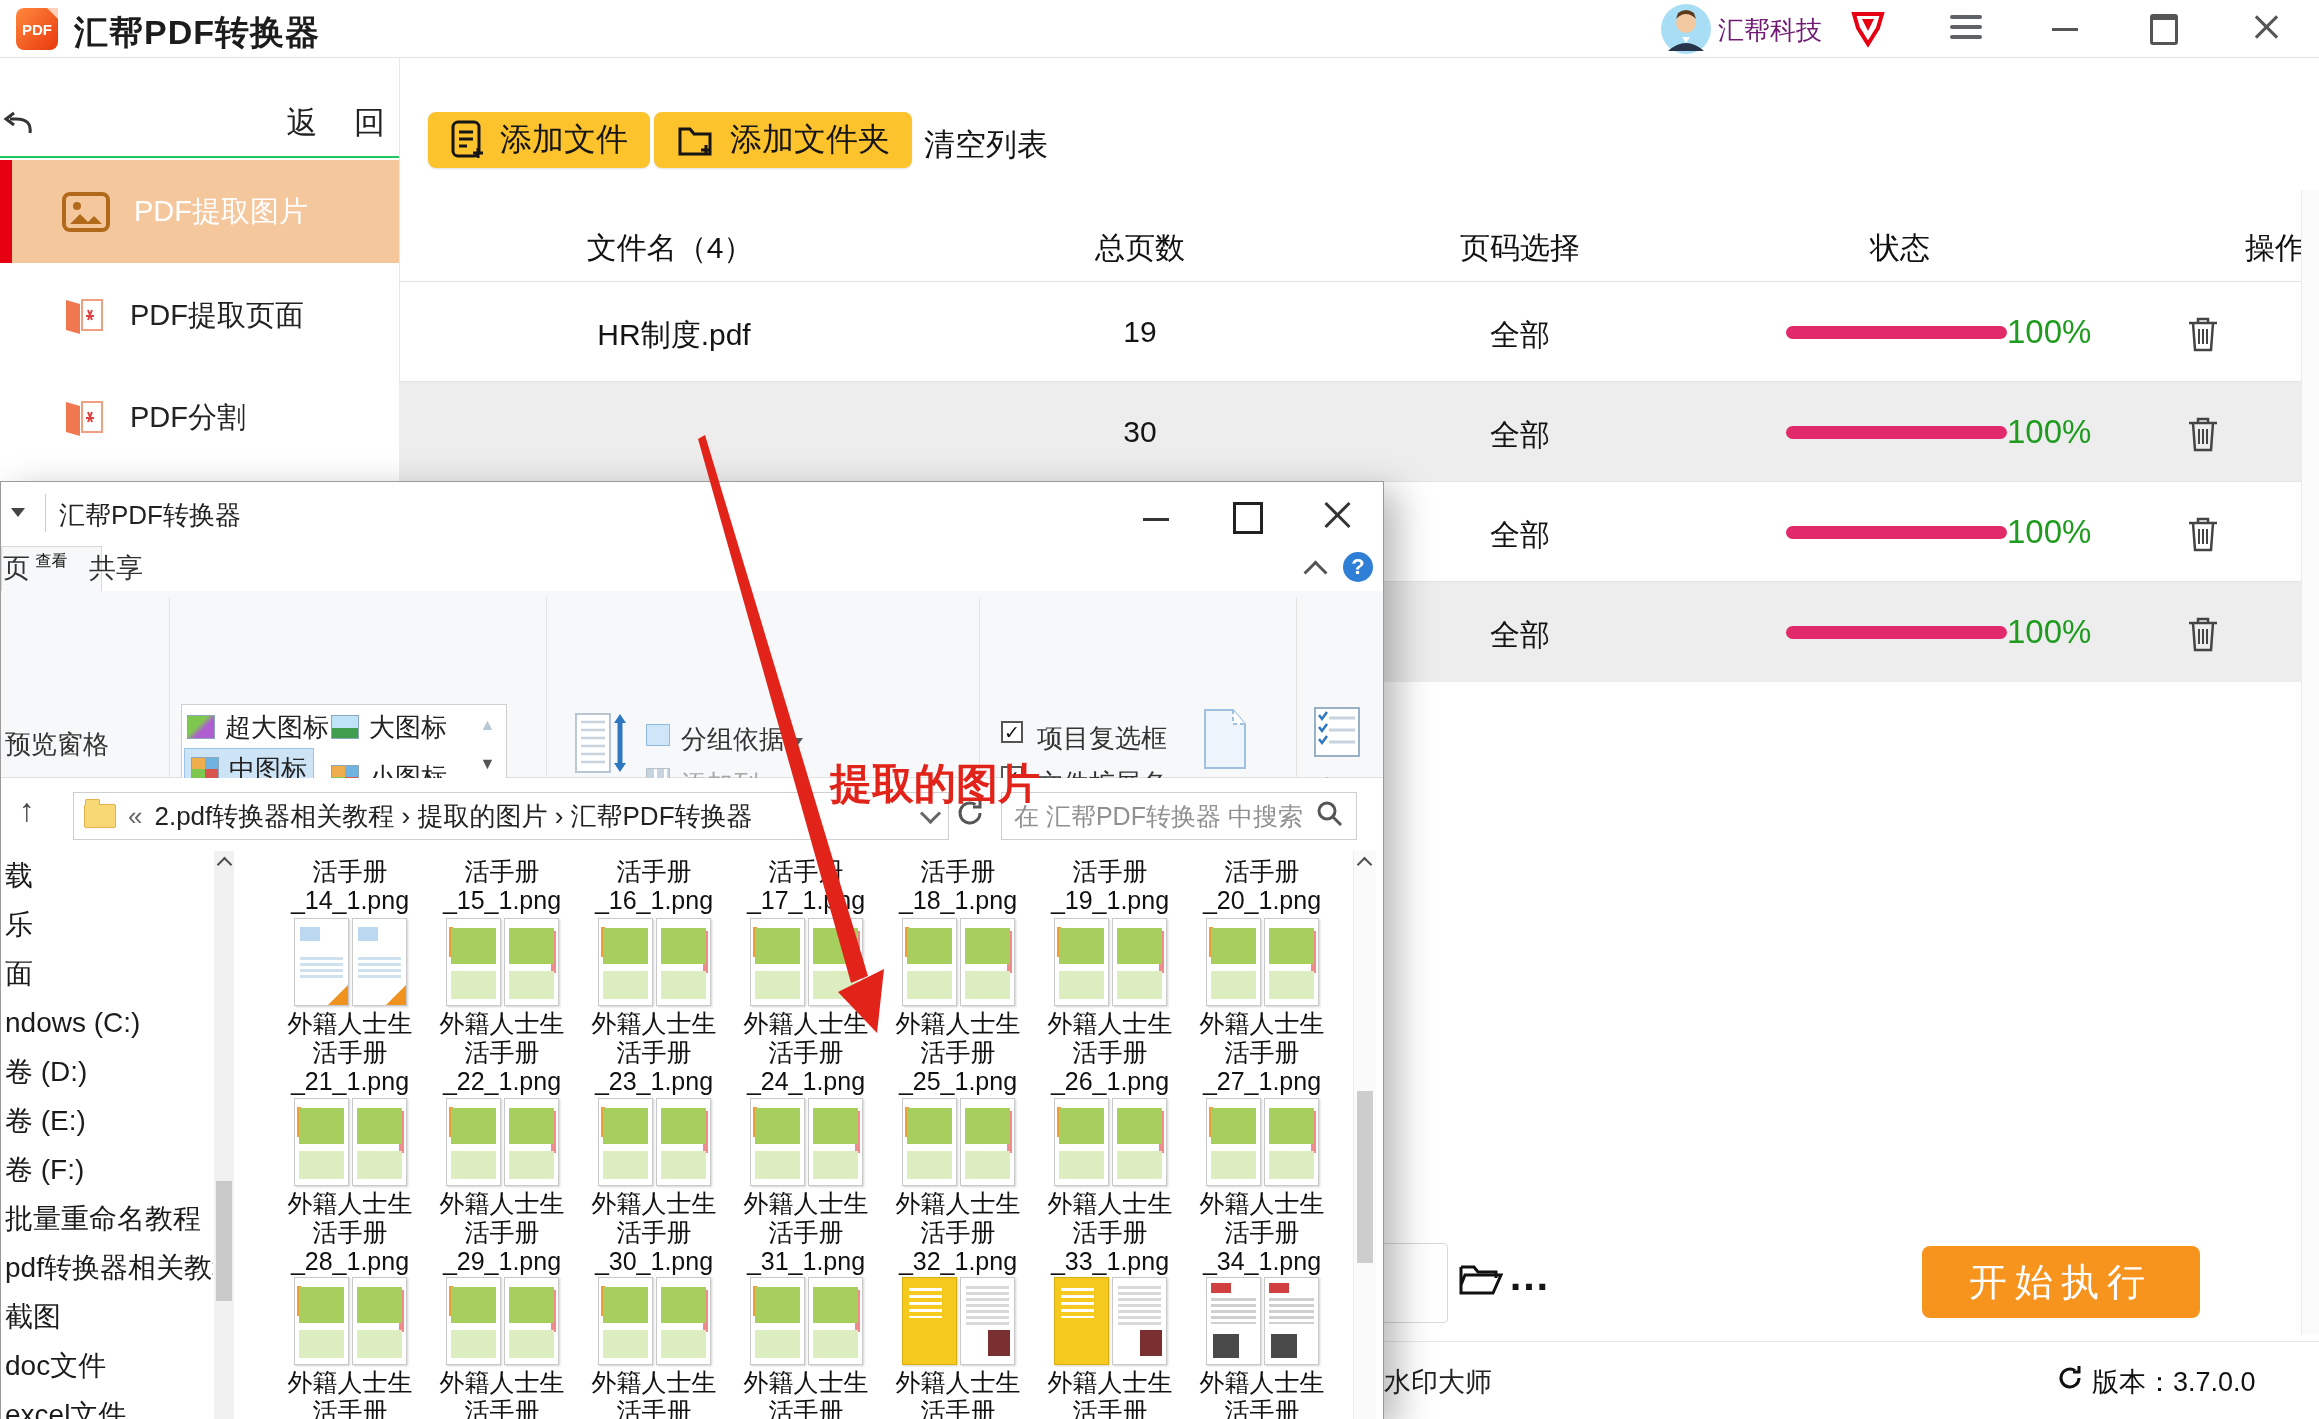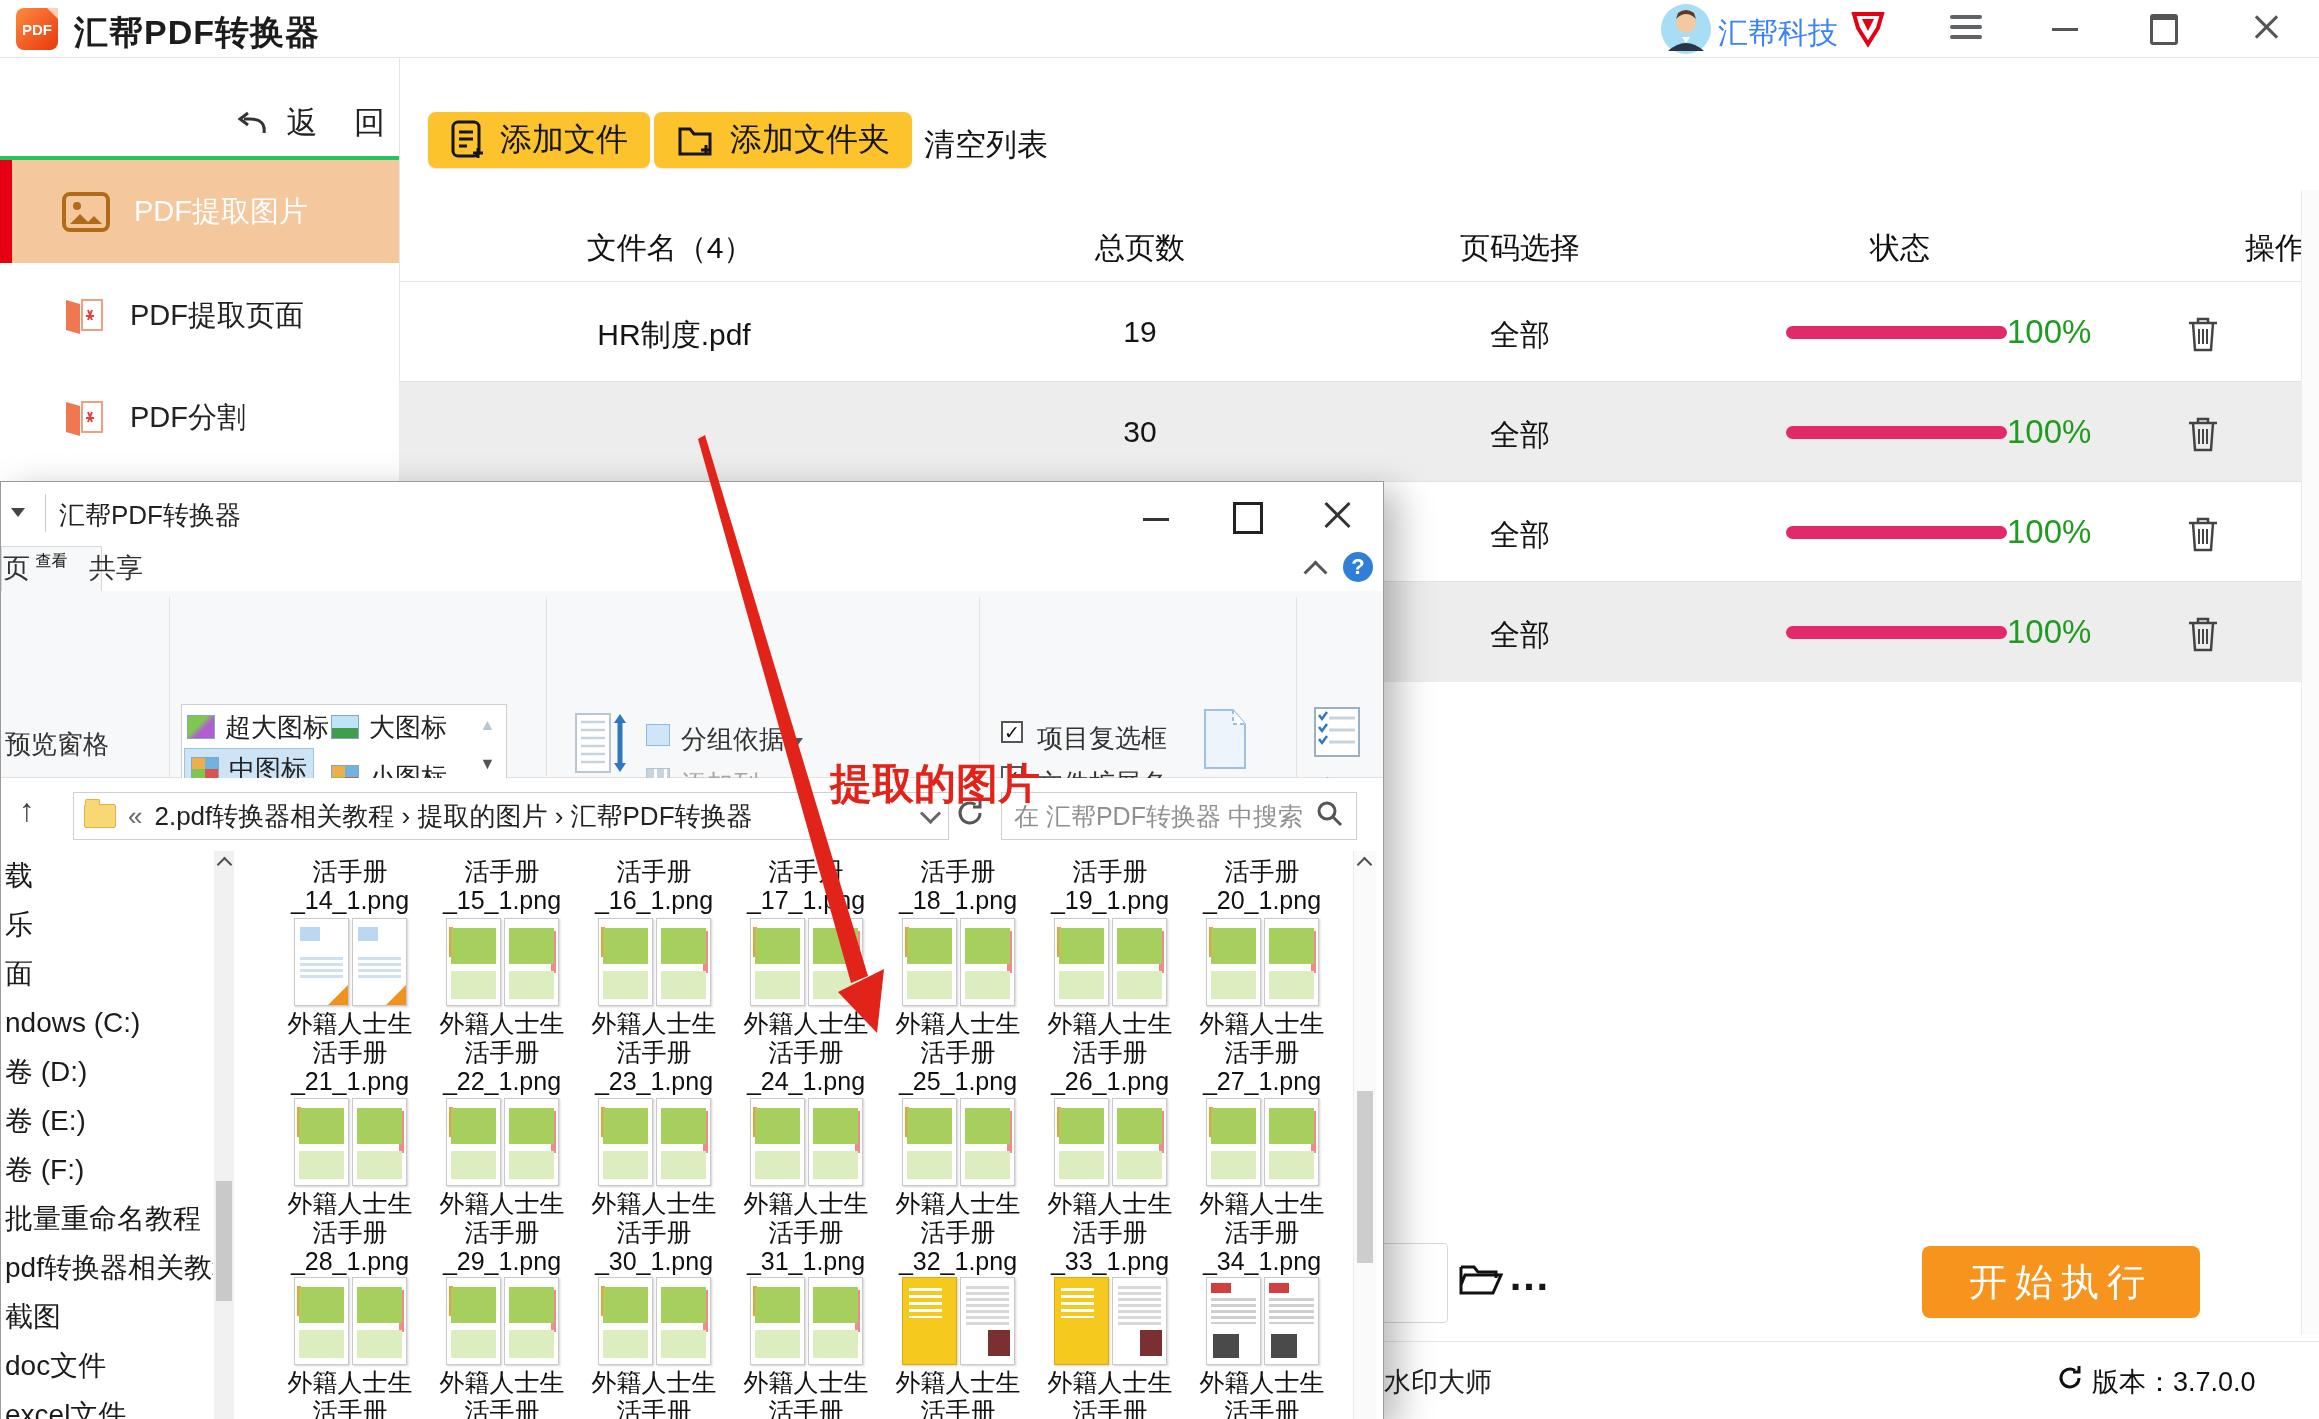--- a/index.html
+++ b/index.html
@@ -6,33 +6,33 @@
   #stage{position:relative;width:2319px;height:1419px;background:#fff;overflow:hidden;
          font-family:"Liberation Sans","DejaVu Sans",sans-serif;color:#1a1a1a;}
   
   #titlebar{position:absolute;left:0;top:0;width:2319px;height:57px;background:#fff;border-bottom:1px solid #e4e4e4;}
   #logo{position:absolute;left:16px;top:8px;width:42px;height:42px;border-radius:8px;
         background:linear-gradient(135deg,#ff8a3d,#e8380d);display:flex;align-items:center;justify-content:center;
         color:#fff;font-size:15px;font-weight:bold;}
   #logo::after{content:"";position:absolute;right:0;top:0;border-left:11px solid transparent;border-top:11px solid #ffd2b8;border-bottom-left-radius:4px;}
   #app-title{position:absolute;left:74px;top:10px;font-size:34px;font-weight:600;color:#1c1c1c;letter-spacing:1px;}
   #avatar{position:absolute;left:1660px;top:3px;}
-  #brand{position:absolute;left:1718px;top:13px;font-size:30px;color:#3b82f6;}
+  #brand{position:absolute;left:1718px;top:13px;font-size:26px;color:#701a75;}
   #badge{position:absolute;left:1848px;top:8px;}
   .bar3{position:absolute;left:1950px;top:15px;width:32px;height:28px;}
   .bar3 i{display:block;height:4px;background:#5f6368;margin:0 0 6px 0;border-radius:2px;}
   #btn-min{position:absolute;left:2052px;top:28px;width:26px;height:3px;background:#555;}
   #btn-max{position:absolute;left:2150px;top:14px;width:22px;height:22px;border:3px solid #555;border-radius:3px;border-top-width:6px;}
   #btn-close{position:absolute;left:2252px;top:12px;width:28px;height:28px;}
   #btn-close i,#win-close i{position:absolute;left:13px;top:0;width:3px;height:30px;background:#555;}
   #btn-close i:first-child{transform:rotate(45deg);} #btn-close i:last-child{transform:rotate(-45deg);}
   
   #sidebar{position:absolute;left:0;top:58px;width:399px;height:1361px;background:#fff;border-right:1px solid #e6e6e6;}
-  #back-row{position:absolute;left:0;top:32px;width:399px;height:66px;border-bottom:6px solid #22c55e;
-            display:flex;align-items:center;justify-content:flex-end;gap:18px;font-size:31px;color:#222;letter-spacing:14px;}
+  #back-row{position:absolute;left:0;top:32px;width:399px;height:66px;border-bottom:2px solid #22c55e;
+            display:flex;align-items:center;justify-content:space-between;gap:18px;font-size:31px;color:#222;letter-spacing:14px;}
   .side-item{position:absolute;left:0;width:399px;height:103px;display:flex;align-items:center;gap:24px;font-size:29px;color:#222;}
   .side-item .ic{margin-left:62px;flex:0 0 auto;}
   #item0{top:102px;background:#f5c79d;color:#fff;}
   #item0 .redbar{position:absolute;left:0;top:0;width:12px;height:103px;background:#e60012;}
   #item1{top:206px;} #item2{top:308px;}
   
   .ybtn{position:absolute;height:56px;background:#fcc32d;border-radius:8px;display:flex;align-items:center;gap:14px;
         padding:0 22px;font-size:32px;color:#151515;box-shadow:0 1px 2px rgba(0,0,0,.12);}
   #btn-addfile{left:428px;top:112px;} #btn-addfolder{left:654px;top:112px;}
   #clear-list{position:absolute;left:924px;top:124px;font-size:31px;color:#151515;}

